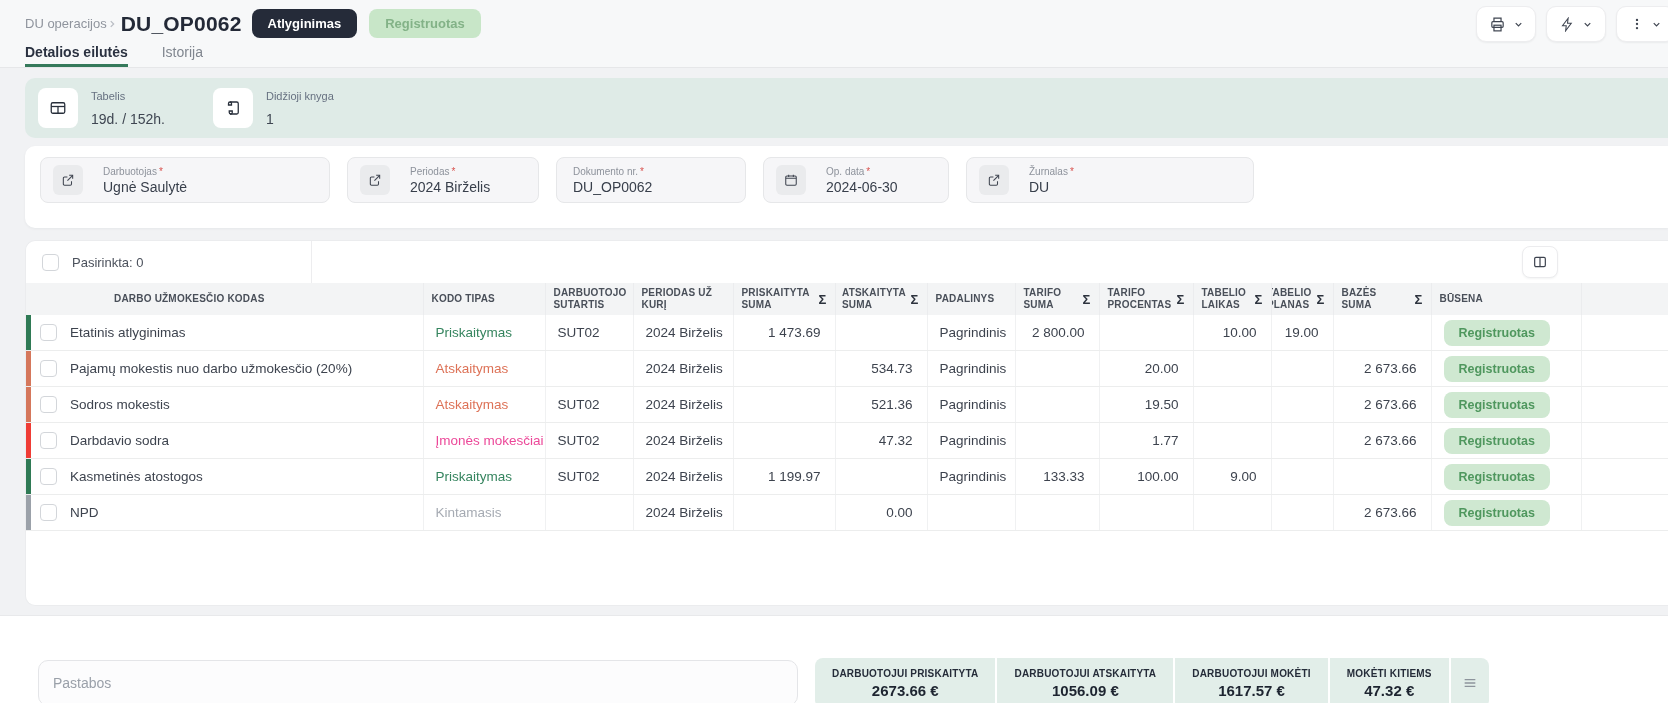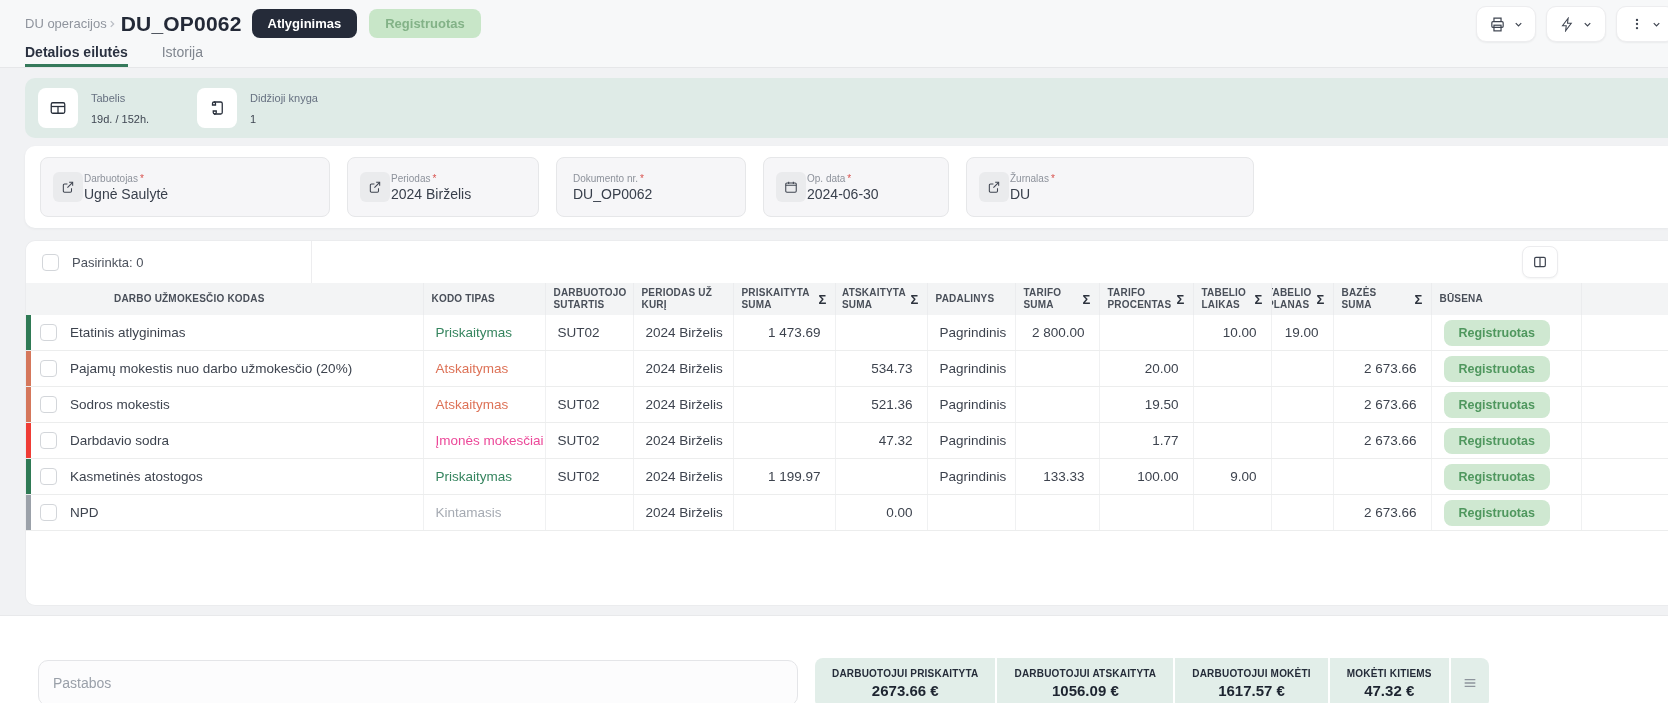--- a/index.html
+++ b/index.html
@@ -32,28 +32,28 @@
   .tab { font-size:14px; color:#80868f; padding-bottom:6px; cursor:pointer; }
   .tab.active { color:#2a3140; font-weight:700; border-bottom:3px solid #35795b; }
 
   
   .infobar { position:absolute; top:78px; left:25px; right:0; height:60px; background:#dfebe7;
     border-radius:10px 0 0 10px; display:flex; align-items:center; padding-left:13px; gap:48px; }
   .info-item { display:flex; align-items:center; gap:13px; }
   .info-icon { width:40px; height:40px; background:#fff; border-radius:8px; display:flex; align-items:center;
     justify-content:center; color:#272e3a; }
   .info-label { font-size:11px; color:#667080; }
-  .info-value { font-size:11px; color:#3f4652; margin-top:9px; }
+  .info-value { font-size:14px; color:#3f4652; margin-top:9px; }
 
   
   .formcard { position:absolute; top:146px; left:25px; right:0; height:82px; background:#fff;
     border-radius:10px 0 0 10px; box-shadow:0 1px 3px rgba(20,30,40,.05); display:flex; gap:17px;
     padding:11px 0 0 15px; }
-  .field { height:60px; background:#f6f6f8; border:1px solid #e6e7e9; border-radius:8px;
-    display:flex; align-items:center; padding:0 12px; gap:1px; }
+  .field { height:46px; background:#f6f6f8; border:1px solid #e6e7e9; border-radius:8px;
+    display:flex; align-items:center; padding:0 12px; gap:20px; }
   .field-icon { width:30px; height:30px; background:#eaebed; border-radius:6px; flex:none;
     display:flex; align-items:center; justify-content:center; color:#3f4550; cursor:pointer; }
   .field-label { font-size:10px; color:#8d929b; white-space:nowrap; }
   .field-value { font-size:14px; color:#383f4b; margin-top:2px; white-space:nowrap; }
   .req { color:#d9534f; margin-left:2px; font-size:10px; }
   .f1 { width:290px; } .f2 { width:192px; } .f3 { width:190px; padding-left:16px; }
   .f4 { width:186px; } .f5 { width:288px; }
 
   
   .tablecard { position:absolute; top:240px; left:25px; right:0; height:366px; background:#fff;

